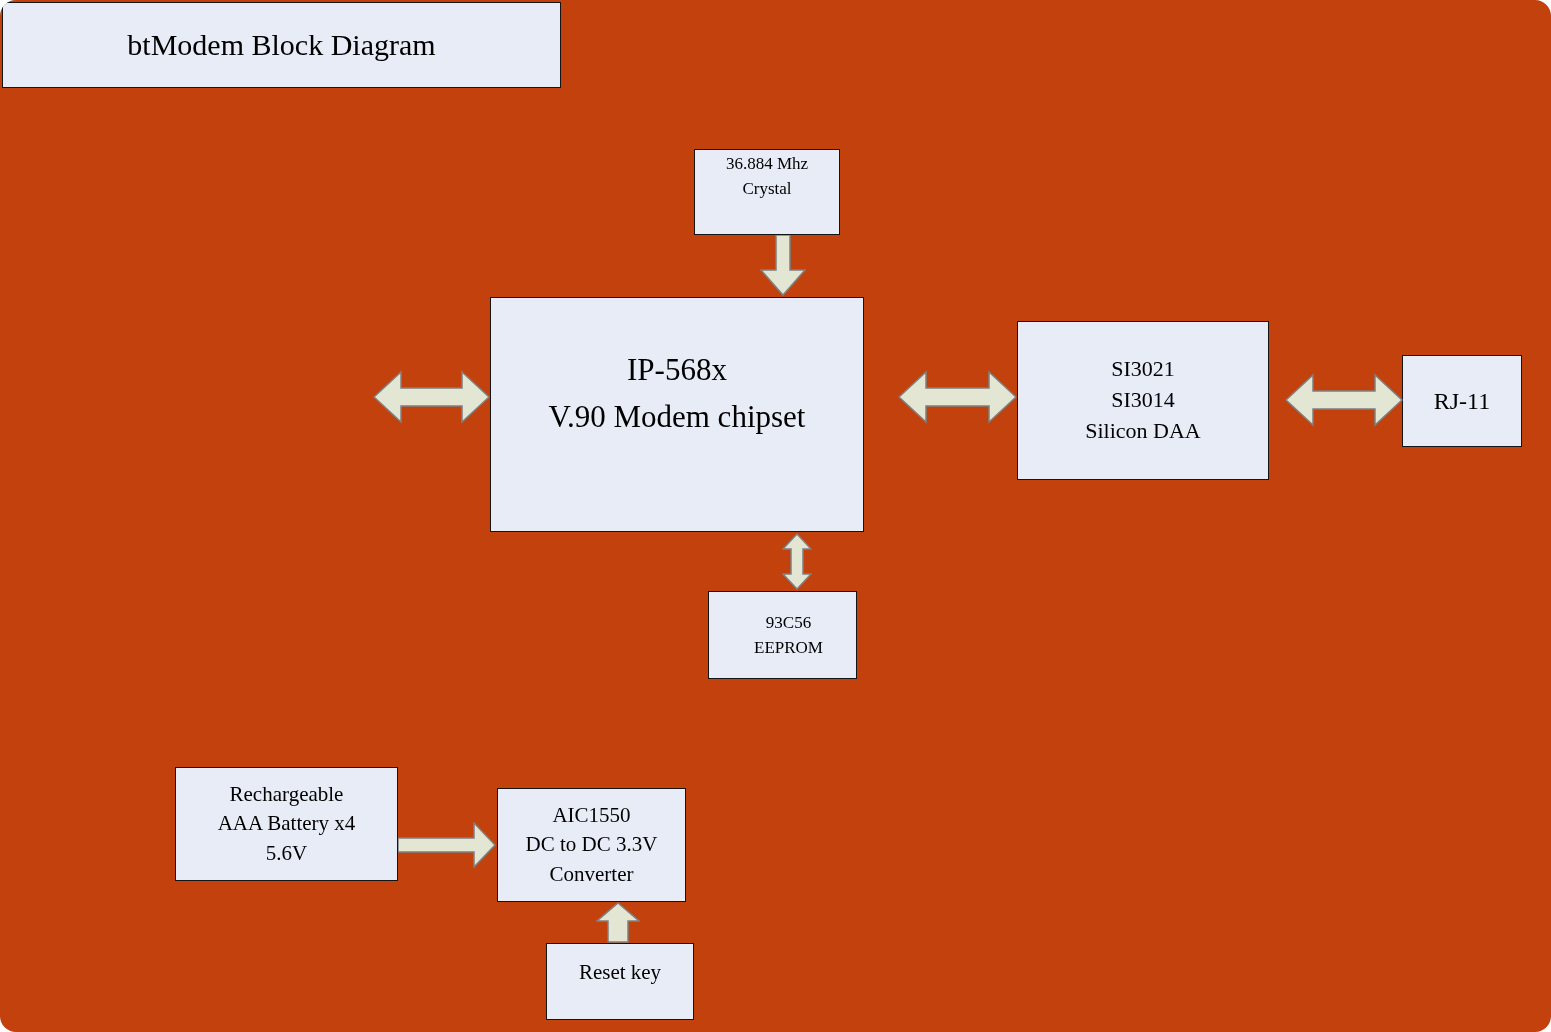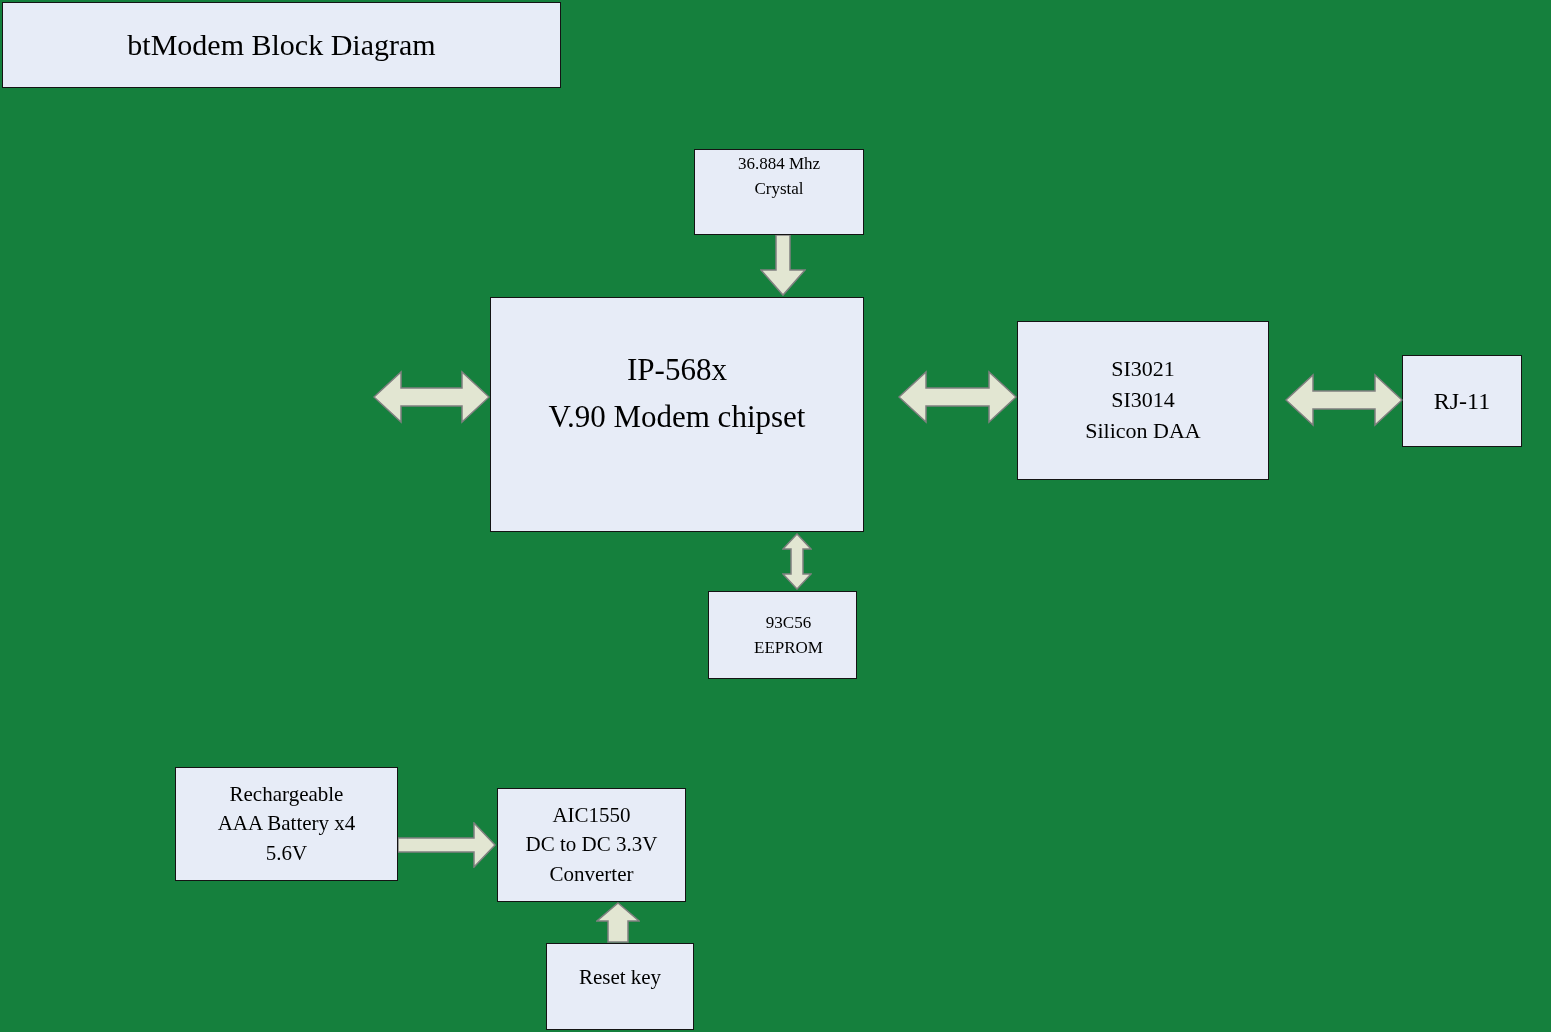--- a/index.html
+++ b/index.html
@@ -4,24 +4,25 @@
 <style>
   html, body {
     margin: 0;
     padding: 0;
     background: #ffffff;
   }
   #canvas {
     position: relative;
     width: 1551px;
     height: 1032px;
-    background: #15803d;
+    background: #c2410c;
     font-family: "Liberation Serif", serif;
     color: #000000;
     overflow: hidden;
+    border-radius: 16px;
   }
   .node {
     position: absolute;
     background: #e7ecf7;
     border: 1.5px solid #141414;
     box-sizing: border-box;
     display: flex;
     align-items: center;
     justify-content: center;
     text-align: center;
@@ -33,29 +34,29 @@
     display: block;
   }
   .arrow polygon {
     fill: #e2e6d2;
     stroke: #808080;
     stroke-width: 1.5;
   }
 
   
   #n-title     { left: 2px;    top: 2px;    width: 559px; height: 86px;  font-size: 30px; }
-  #n-crystal   { left: 694px;  top: 149px;  width: 170px; height: 86px;  font-size: 17px; padding-bottom: 30px; }
+  #n-crystal   { left: 694px;  top: 149px;  width: 146px; height: 86px;  font-size: 17px; padding-bottom: 30px; }
   #n-bluetooth { left: 137px;  top: 313px;  width: 235px; height: 205px; font-size: 24px; padding-bottom: 38px; }
   #n-modem     { left: 490px;  top: 297px;  width: 374px; height: 235px; font-size: 31px; line-height: 1.5; padding-bottom: 42px; }
   #n-daa       { left: 1017px; top: 321px;  width: 252px; height: 159px; font-size: 22px; line-height: 1.4; }
   #n-rj11      { left: 1402px; top: 355px;  width: 120px; height: 92px;  font-size: 24px; }
   #n-eeprom    { left: 708px;  top: 591px;  width: 149px; height: 88px;  font-size: 17px; line-height: 1.5; padding-left: 12px; }
   #n-battery   { left: 175px;  top: 767px;  width: 223px; height: 114px; font-size: 21px; line-height: 1.4; }
   #n-converter { left: 497px;  top: 788px;  width: 189px; height: 114px; font-size: 21px; line-height: 1.4; }
-  #n-reset     { left: 546px;  top: 943px;  width: 148px; height: 87px;  font-size: 21px; padding-bottom: 18px; }
+  #n-reset     { left: 546px;  top: 943px;  width: 148px; height: 77px;  font-size: 21px; padding-bottom: 18px; }
 
   
   #a-crystal-modem   { left: 760px;  top: 235px; }
   #a-bluetooth-modem { left: 373px;  top: 369px; }
   #a-modem-daa       { left: 898px;  top: 369px; }
   #a-daa-rj11        { left: 1285px; top: 372px; }
   #a-modem-eeprom    { left: 782px;  top: 533px; }
   #a-battery-conv    { left: 398px;  top: 822px; }
   #a-reset-conv      { left: 596px;  top: 902px; }
 </style>

